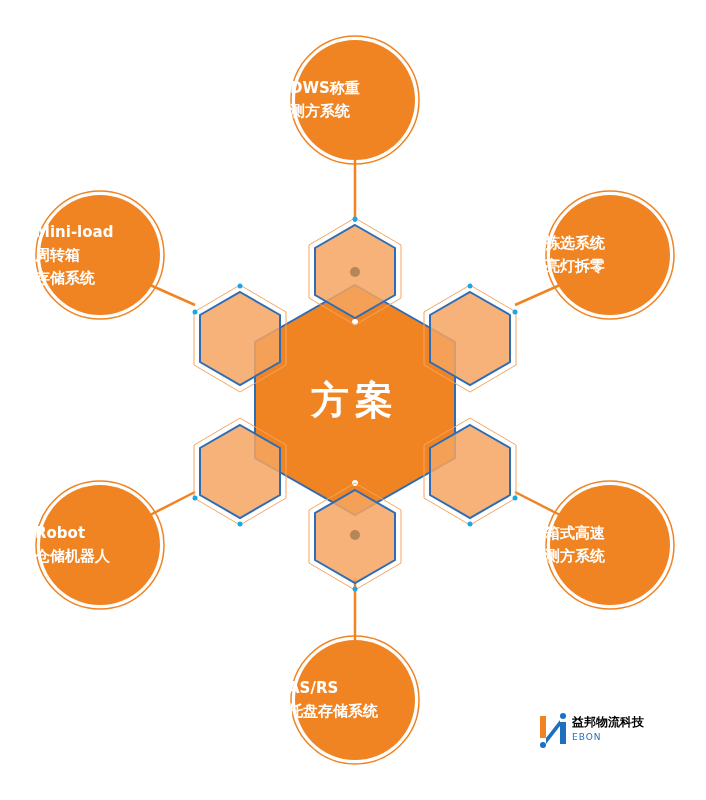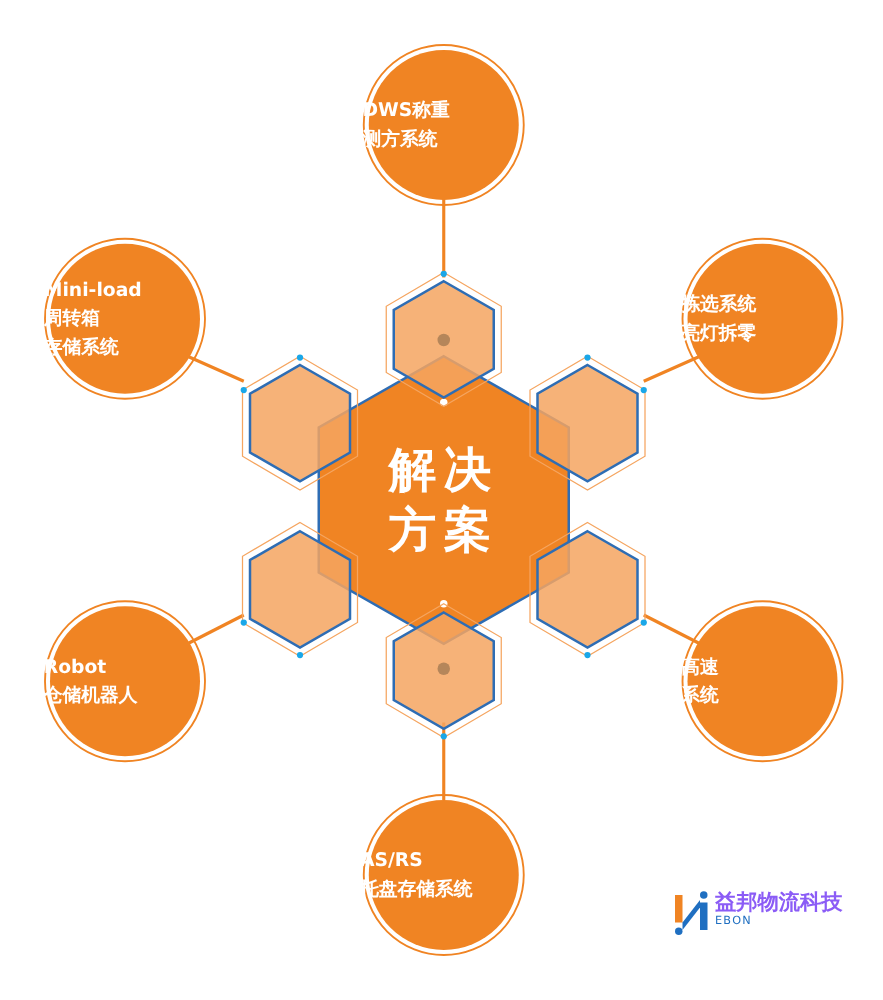--- a/index.html
+++ b/index.html
@@ -1,21 +1,21 @@
 <!DOCTYPE html>
 <html><head>
 <meta charset="utf-8">
 <style>
   html,body{margin:0;padding:0;background:#fff;}
   body{width:706px;height:800px;position:relative;overflow:hidden;font-family:"DejaVu Sans",sans-serif;}
   svg.diagram{position:absolute;left:0;top:0;}
   .circle-label{position:absolute;width:130px;text-align:left;color:#fff;font-weight:bold;font-size:15px;line-height:23px;transform:translate(-50%,-50%);}
   .center-label{position:absolute;left:355px;top:400px;transform:translate(-50%,-50%);color:#fff;font-weight:bold;font-size:38px;line-height:48px;letter-spacing:6px;text-align:center;width:140px;}
   .logo{position:absolute;left:540px;top:712px;display:flex;align-items:center;}
-  .logo-name{font-size:17px;font-weight:bold;color:#8b5cf6;line-height:20px;}
+  .logo-name{font-size:12px;font-weight:bold;color:#000000;line-height:20px;}
   .logo-sub{font-size:9px;font-weight:normal;color:#1f6fc1;letter-spacing:1px;}
 </style>
 </head>
 <body>
 
 <svg class="diagram" width="706" height="800" viewBox="0 0 706 800">
 
   <g stroke="#f08423" stroke-width="2.5">
     <line x1="355" y1="158" x2="355" y2="222"></line>
     <line x1="150" y1="285" x2="195" y2="305"></line>
@@ -107,31 +107,30 @@
     <div>存储系统</div>
 </div>
 <div class="circle-label" style="left:610px;top:255px">
   <div>拣选系统</div>
     <div>亮灯拆零</div>
 </div>
 <div class="circle-label" style="left:100px;top:545px">
   <div>Robot</div>
     <div>仓储机器人</div>
 </div>
-<div class="circle-label" style="left:580px;top:545px">
+<div class="circle-label" style="left:610px;top:545px">
   <div>箱式高速</div>
     <div>测方系统</div>
 </div>
 <div class="circle-label" style="left:353px;top:700px">
   <div>AS/RS</div>
     <div>托盘存储系统</div>
 </div>
 
 <div class="center-label">
-  <div>解决</div>
     <div>方案</div>
 </div>
 
 <div class="logo" style="left:572px">
   <div>
     <div class="logo-name">益邦物流科技</div>
     <div class="logo-sub">EBON</div>
   </div>
 </div>
 

